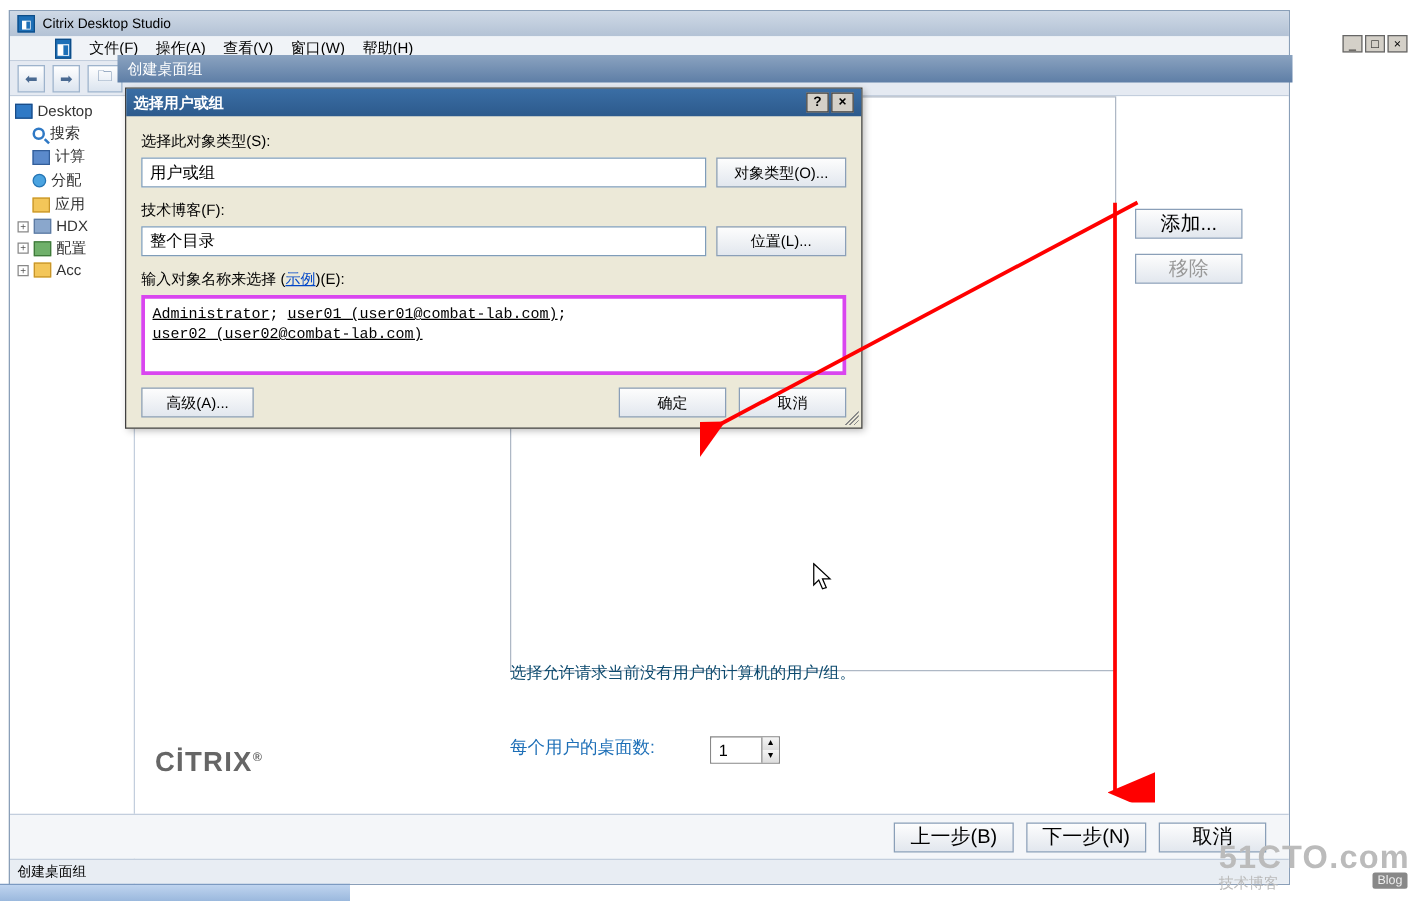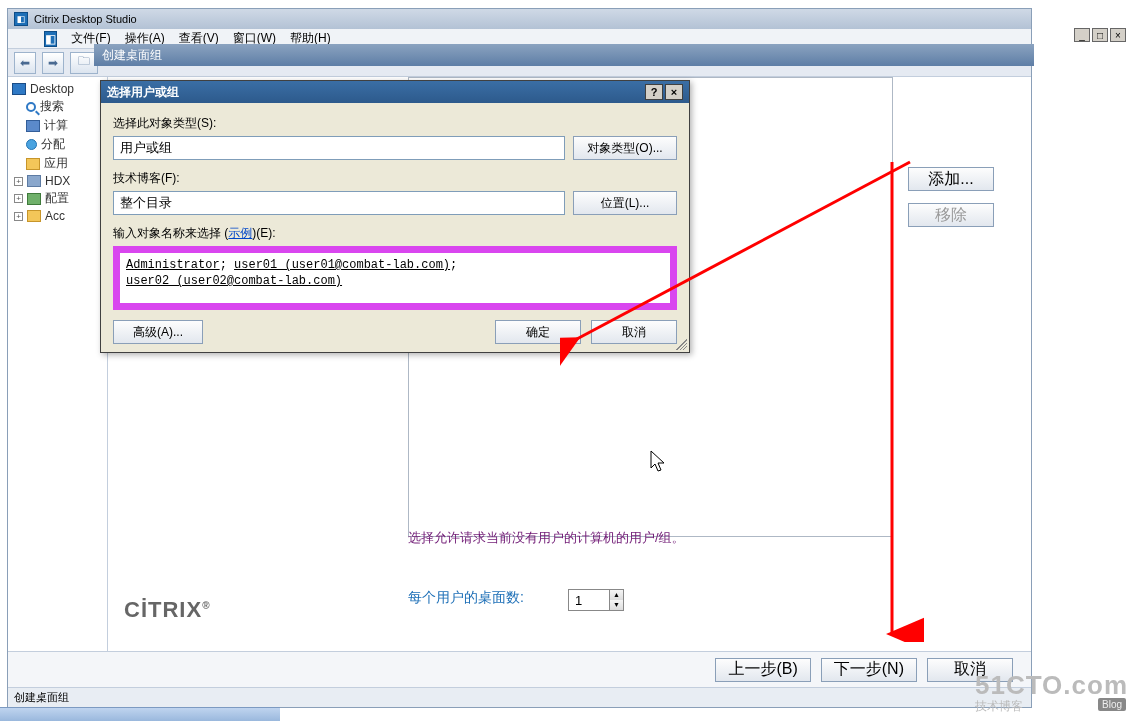--- a/index.html
+++ b/index.html
@@ -32,46 +32,46 @@
   .content { flex:1; background:#fff; position:relative; }
   .citrix-logo { position:absolute; left:16px; bottom:84px; font-size:22px; font-weight:bold; letter-spacing:1px; color:#666; font-family:Arial,sans-serif; }
   .citrix-logo .reg { font-size:10px; vertical-align:super; }
 
   .desktops-label { position:absolute; left:300px; bottom:100px; font-size:14px; color:#1d6fb7; }
   .desktops-count { position:absolute; left:460px; bottom:96px; }
   .spinner { display:inline-flex; align-items:center; border:1px solid #888; height:22px; }
   .spinner input { width:40px; border:none; padding:2px 6px; font-size:13px; outline:none; }
   .spinner .sbtns { display:flex; flex-direction:column; }
   .spinner .sbtn { width:14px; height:10px; border-left:1px solid #888; font-size:7px; text-align:center; line-height:9px; background:linear-gradient(#f5f5f5,#ddd); }
-  .note-text { position:absolute; left:300px; bottom:160px; font-size:13px; color:#701a75; }
+  .note-text { position:absolute; left:300px; bottom:160px; font-size:13px; color:#0c4a6e; }
 
   
   .listbox { position:absolute; left:300px; top:0px; width:485px; height:460px; border:1px solid #aeb8c5; background:#fff; }
   .side-btns { position:absolute; left:800px; top:90px; display:flex; flex-direction:column; gap:12px; }
   .win-btn { min-width:86px; height:24px; border:1px solid #8a9fb8; background:linear-gradient(#fdfdfd,#e2e7ee); font-size:16px; padding:0 12px; cursor:default; display:inline-flex; align-items:center; justify-content:center; }
   .win-btn.disabled { color:#999; }
 
   .bottom-bar { position:absolute; left:0; right:0; bottom:20px; height:36px; border-top:1px solid #c3cedd; background:#f4f6f9; display:flex; align-items:center; justify-content:flex-end; gap:10px; padding:0 18px; }
   .status-strip { position:absolute; left:0; right:0; bottom:0; height:20px; background:#e8edf3; border-top:1px solid #c3cedd; font-size:11px; padding:2px 6px; }
 
   
   .parent-dialog-title { position:absolute; left:94px; top:44px; width:940px; height:22px; background:linear-gradient(#8ba3c0,#5e7ea6); color:#fff; display:flex; align-items:center; padding:0 8px; font-size:12px; }
 
   
-  .dialog { position:absolute; left:100px; top:80px; width:590px; background:#ece9d8; border:1px solid #404040; box-shadow:2px 2px 6px rgba(0,0,0,.3); }
+  .dialog { position:absolute; left:100px; top:70px; width:590px; background:#ece9d8; border:1px solid #404040; box-shadow:2px 2px 6px rgba(0,0,0,.3); }
   .dlg-title { height:22px; background:linear-gradient(#3a6ea5,#2d5a8c); color:#fff; display:flex; align-items:center; padding:0 6px; font-size:12px; font-weight:bold; }
   .dlg-title .spacer { flex:1; }
   .dlg-title .tbtn { width:18px; height:16px; background:#d4d0c8; border:1px solid #404040; color:#000; font-size:11px; line-height:14px; text-align:center; margin-left:2px; font-weight:bold; }
   .dlg-body { padding:12px 12px 8px 12px; }
   .dlg-row { margin-bottom:10px; }
   .dlg-label { font-size:12px; margin-bottom:4px; display:block; }
   .dlg-flex { display:flex; gap:8px; align-items:stretch; }
   .dlg-flex input[type=text] { flex:1; height:24px; border:1px solid #7f9db9; padding:2px 6px; font-size:13px; background:#fff; }
   .dlg-btn { min-width:104px; height:24px; border:1px solid #8a9fb8; background:linear-gradient(#fdfdfd,#e2e7ee); font-size:12px; padding:0 10px; }
-  .names-box { flex:1; height:64px; border:7px solid #d946ef; background:#fff; padding:4px 6px; font-family:"Courier New",monospace; font-size:12px; line-height:16px; overflow:hidden; }
+  .names-box { flex:1; height:64px; border:3px solid #d946ef; background:#fff; padding:4px 6px; font-family:"Courier New",monospace; font-size:12px; line-height:16px; overflow:hidden; }
   .names-box .underlined { text-decoration:underline; }
   .link { color:#0046c8; text-decoration:underline; }
   .dlg-bottom { display:flex; gap:10px; align-items:center; margin-top:8px; }
   .dlg-bottom .grow { flex:1; }
   .resize-grip { position:absolute; right:2px; bottom:2px; width:14px; height:14px; background:
     linear-gradient(135deg, transparent 60%, #888 60%, #888 65%, transparent 65%,
                             transparent 72%, #888 72%, #888 77%, transparent 77%,
                             transparent 84%, #888 84%, #888 89%, transparent 89%); }
 
   

